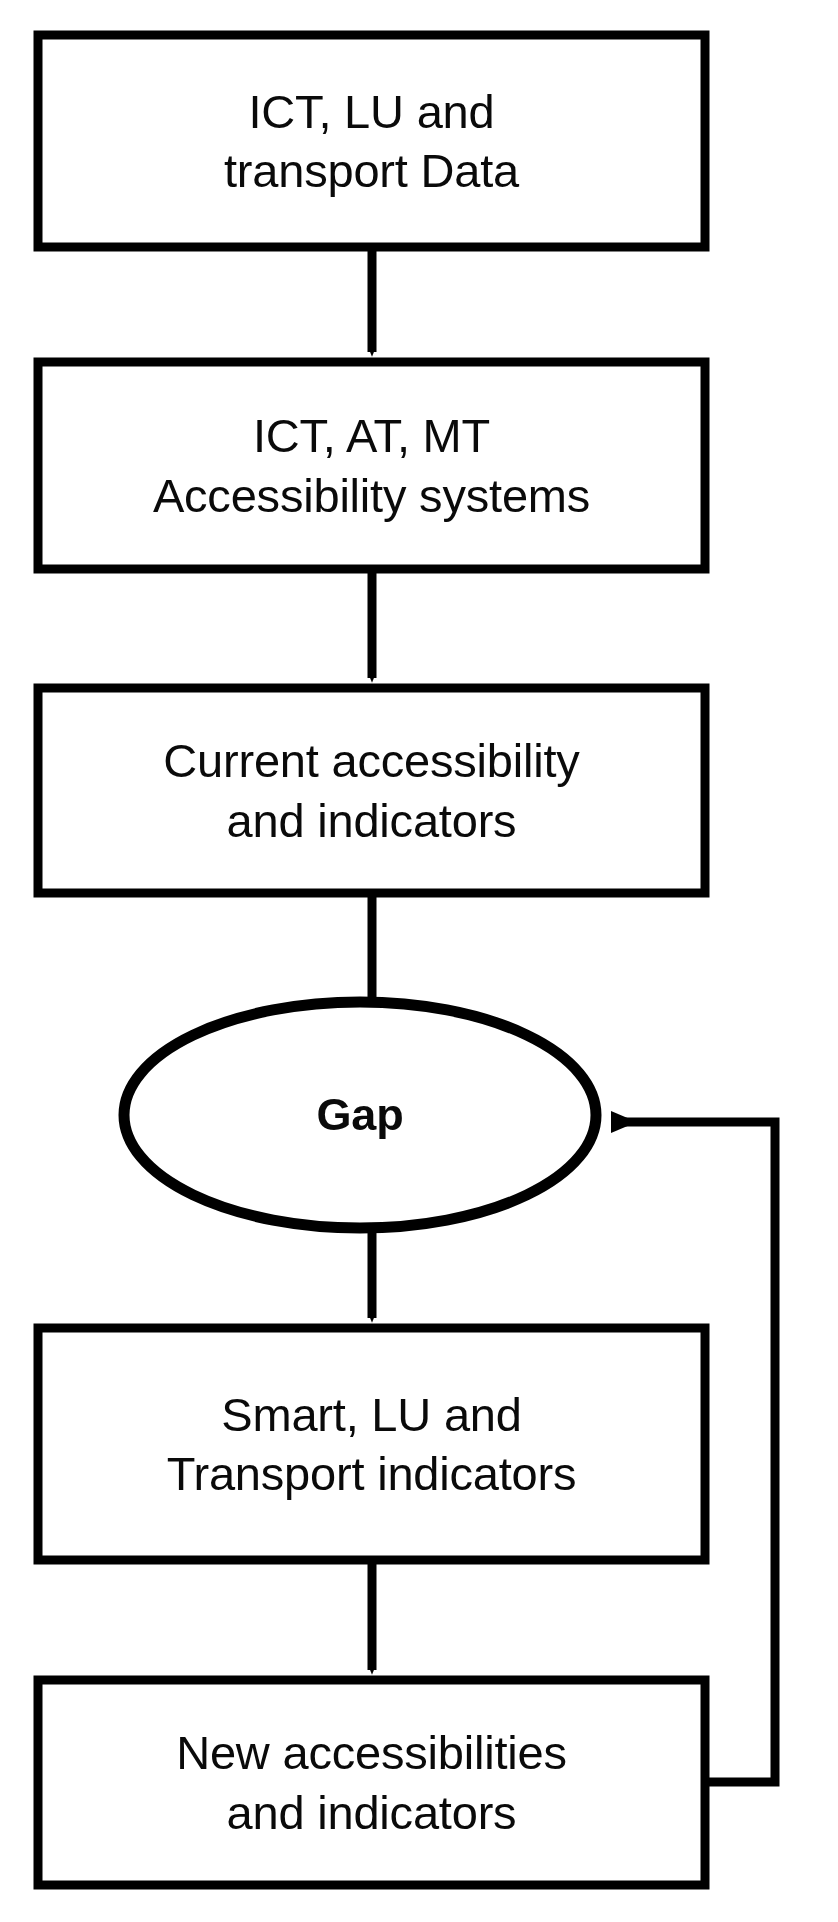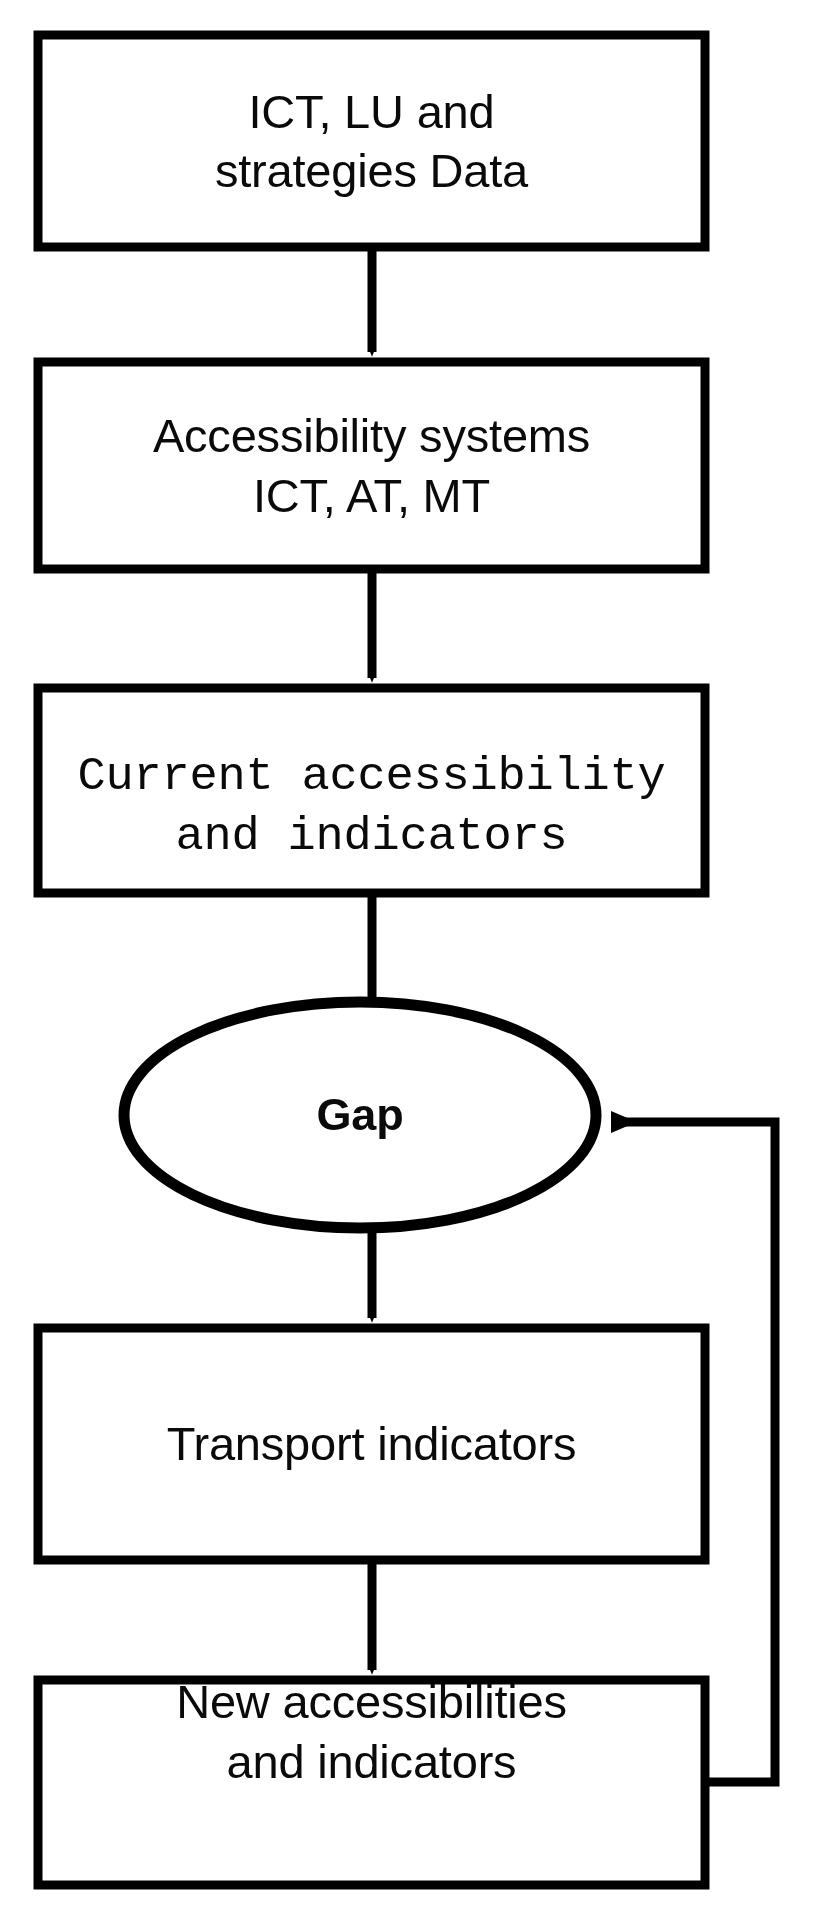--- a/index.html
+++ b/index.html
@@ -85,39 +85,40 @@
 
     <line x1="372" y1="1228" x2="372" y2="1318" stroke="#000000" stroke-width="9" marker-end="url(#arrowhead)"></line>
 
     <line x1="372" y1="1562" x2="372" y2="1670" stroke="#000000" stroke-width="9" marker-end="url(#arrowhead)"></line>
 
     <path d="M 705 1782 L 775 1782 L 775 1122 L 612 1122" fill="none" stroke="#000000" stroke-width="9" marker-end="url(#arrowhead-left)"></path>
   </svg>
 
   <div class="node-label box-label" style="left:38px; top:35px; width:667px; height:212px;">
     <span class="line">ICT, LU and</span>
-    <span class="line">strategies Data</span>
+    <span class="line">transport Data</span>
   </div>
 
   <div class="node-label box-label" style="left:38px; top:362px; width:667px; height:207px;">
+    <span class="line">ICT, AT, MT</span>
     <span class="line">Accessibility systems</span>
-    <span class="line">ICT, AT, MT</span>
   </div>
 
-  <div class="node-label box-label" style="left:38px; top:704px; width:667px; height:205px;font-family:Liberation Mono, monospace;">
+  <div class="node-label box-label" style="left:38px; top:688px; width:667px; height:205px;">
     <span class="line">Current accessibility</span>
     <span class="line">and indicators</span>
   </div>
 
   <div class="node-label ellipse-label" style="left:124px; top:1002px; width:472px; height:226px;">
     <span class="line">Gap</span>
   </div>
 
   <div class="node-label box-label" style="left:38px; top:1328px; width:667px; height:232px;">
+    <span class="line">Smart, LU and</span>
     <span class="line">Transport indicators</span>
   </div>
 
-  <div class="node-label box-label" style="left:38px; top:1629px; width:667px; height:205px;">
+  <div class="node-label box-label" style="left:38px; top:1680px; width:667px; height:205px;">
     <span class="line">New accessibilities</span>
     <span class="line">and indicators</span>
   </div>
 
 </div>
 
 </body></html>

